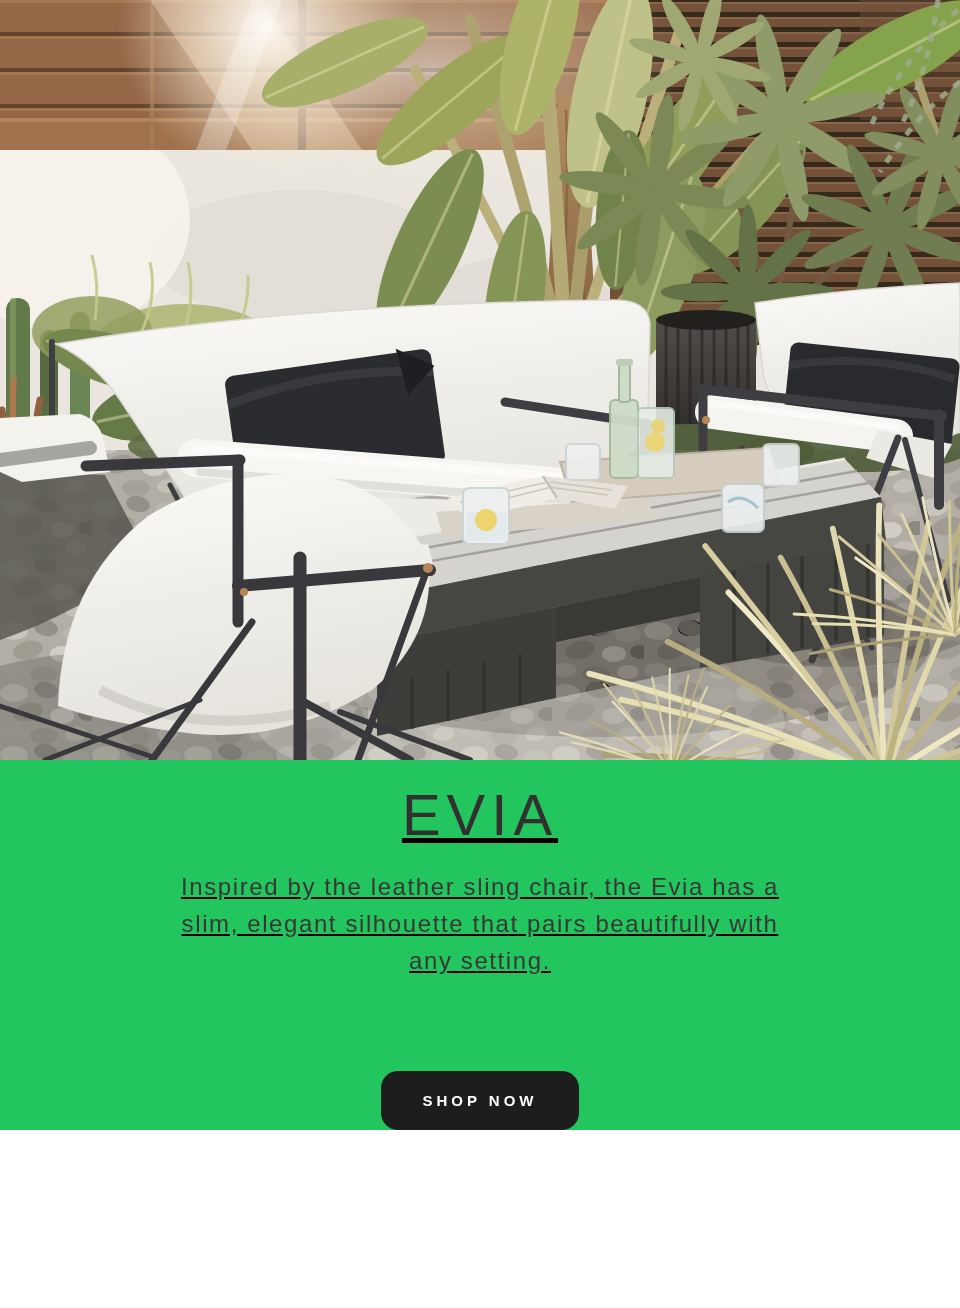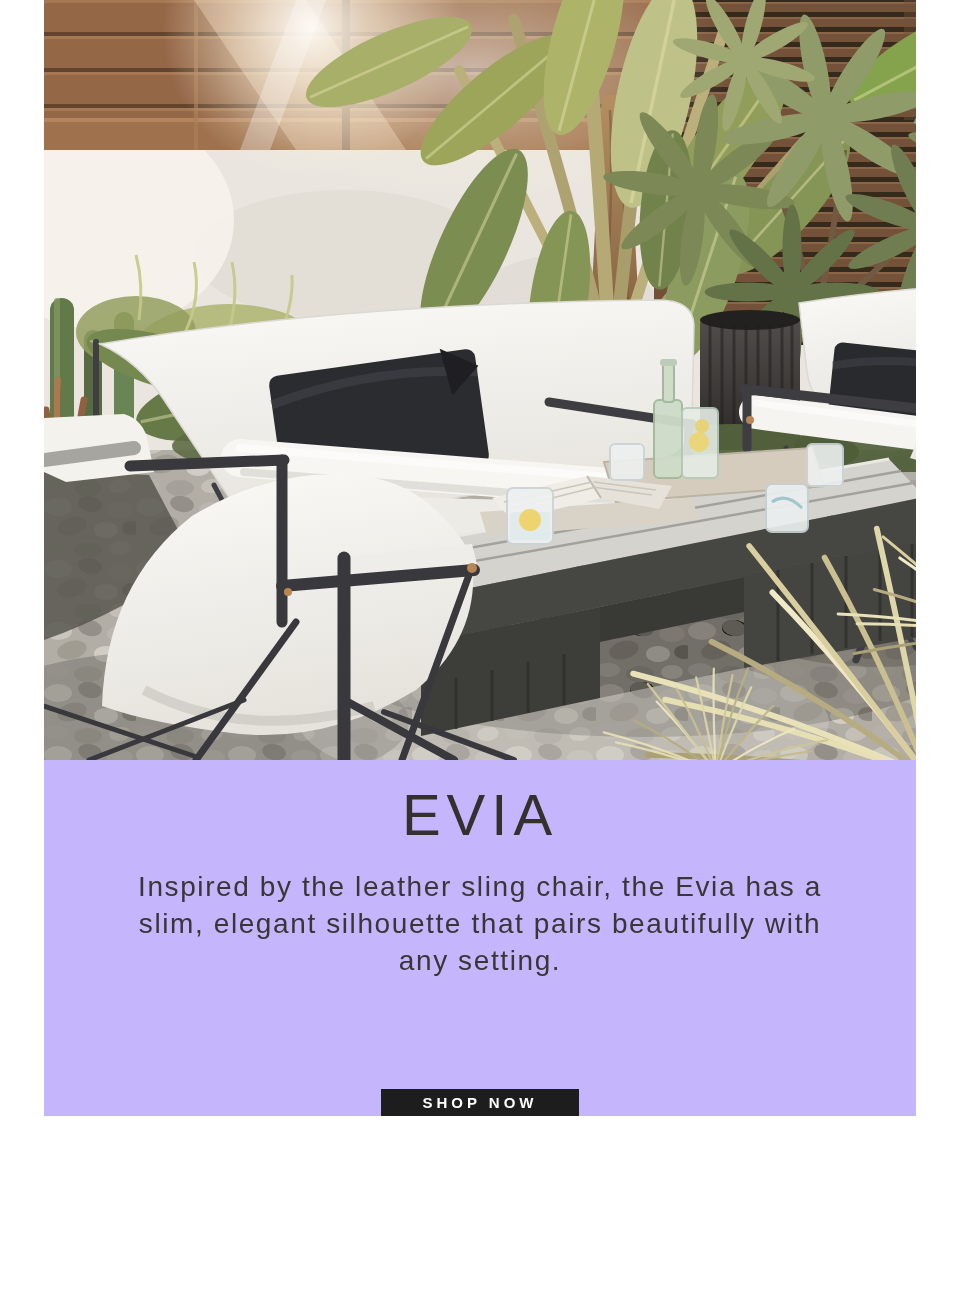--- a/index.html
+++ b/index.html
@@ -1,33 +1,33 @@
 <!DOCTYPE html>
 <html><head>
 <meta charset="utf-8">
 <style>
   html,body{margin:0;padding:0;background:#ffffff;}
   body{font-family:"Liberation Sans",sans-serif;}
-  .page{width:872px;margin:0 auto;background:#c4b5fd;}
+  .page{width:960px;margin:0 auto;background:#22c55e;text-decoration:underline;}
   .hero{margin:0;height:760px;overflow:hidden;display:block;cursor:pointer;}
   .hero svg{display:block;width:960px;height:760px;}
   .copy{text-align:center;color:#393735;}
   .title{
     font-size:58px;font-weight:400;letter-spacing:6px;color:#333130;
     margin:26px 0 24px;line-height:1;
   }
   .para{
-    width:846px;margin:0 auto;font-size:28px;line-height:37px;
+    width:846px;margin:0 auto;font-size:24px;line-height:37px;
     letter-spacing:1.6px;white-space:pre-line;color:#393735;
   }
   .p1{margin-bottom:56px;}
   .cta{
-    display:inline-block;margin-top:54px;background:#1e1d1d;color:#ffffff;
+    display:inline-block;margin-top:36px;background:#1e1d1d;color:#ffffff;
     font-size:15px;font-weight:bold;letter-spacing:4px;
-    padding:6px 41px;text-decoration:none;line-height:1;
+    padding:22px 41px;text-decoration:none;line-height:1;border-radius:17px;
   }
 </style>
 </head>
 <body>
 
 <div class="page">
 
   <figure class="hero">
   <svg viewBox="0 0 960 760" xmlns="http://www.w3.org/2000/svg">
     <defs>

